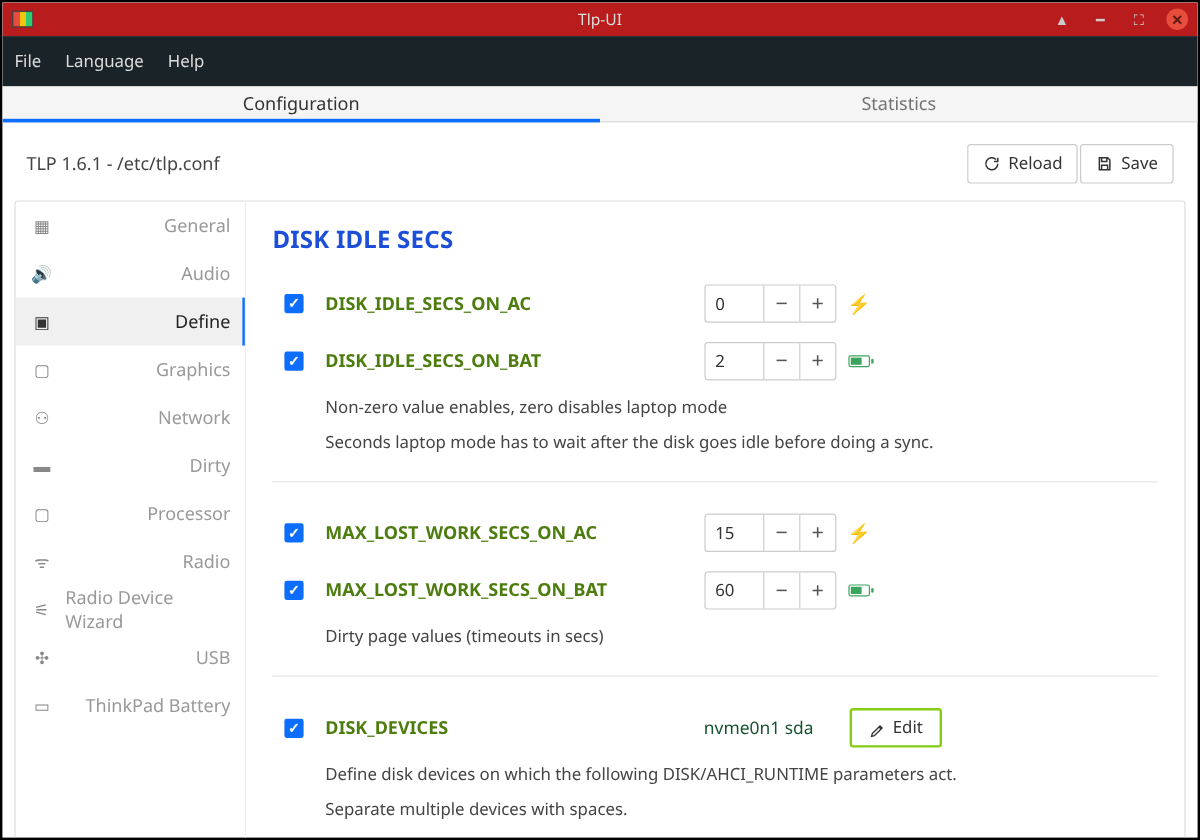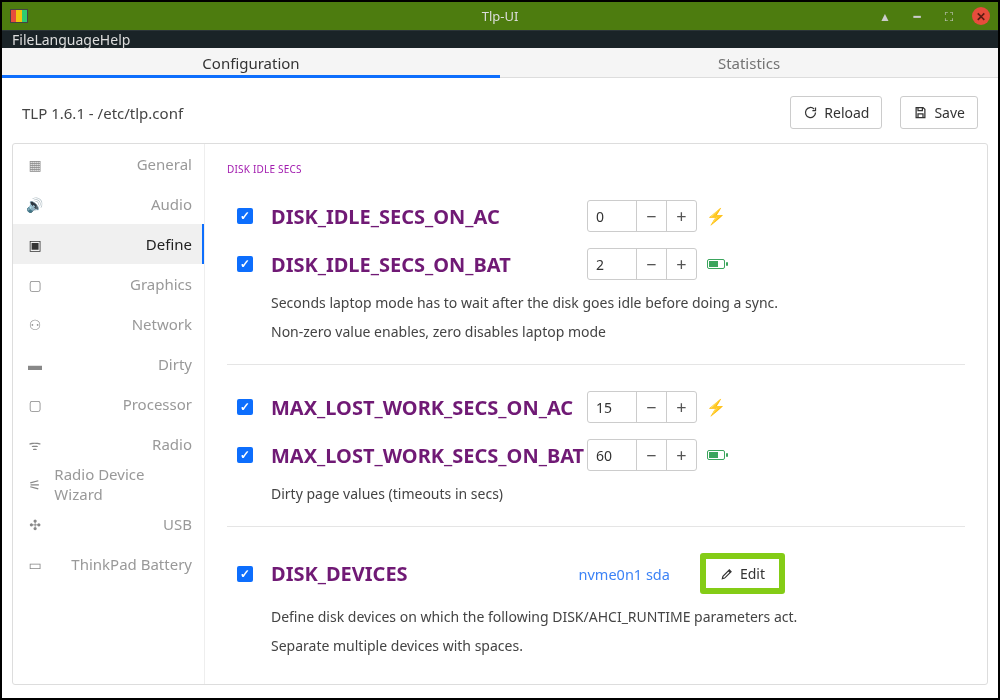--- a/index.html
+++ b/index.html
@@ -1,57 +1,57 @@
 <!DOCTYPE html>
 <html><head>
 <meta charset="utf-8">
 <style>
 * { box-sizing: border-box; margin: 0; padding: 0; }
 body { font-family: "Segoe UI", "Noto Sans", Arial, sans-serif; font-size: 14px; color: #333; background: #fff; width: 1000px; height: 700px; overflow: hidden; border: 2px solid #000; }
-.titlebar { background: #4d7c0f; color: #ddd; height: 28px; display: flex; align-items: center; position: relative; }
+.titlebar { background: #b91c1c; color: #ddd; height: 28px; display: flex; align-items: center; position: relative; }
 .titlebar-icon { width: 18px; height: 14px; margin-left: 8px; background: linear-gradient(to right,#e74c3c 33%,#f1c40f 33%,#f1c40f 66%,#2ecc71 66%); border:1px solid #444; }
 .titlebar-title { position: absolute; left: 50%; transform: translateX(-50%); font-size: 13px; }
 .titlebar-controls { margin-left: auto; display: flex; align-items: center; gap: 14px; padding-right: 8px; }
 .tb-btn { width: 18px; height: 18px; display: inline-flex; align-items: center; justify-content: center; color: #ccc; font-size: 12px; }
 .tb-close { background: #e74c3c; border-radius: 50%; color: #5a1a12; font-weight: bold; }
-.menubar { background: #1a2327; color: #ddd; height: 18px; display: flex; align-items: center; padding: 0 10px; font-size: 14px; border-top: 1px solid #2b3438;}
+.menubar { background: #1a2327; color: #ddd; height: 42px; display: flex; align-items: center; padding: 0 10px; gap: 20px; font-size: 14px; border-top: 1px solid #2b3438;}
 .menubar span { cursor: default; }
 .tabbar { height: 30px; background: #f5f5f5; border-bottom: 1px solid #ddd; display: flex; }
 .tab { flex: 1; display: flex; align-items: center; justify-content: center; font-size: 15px; color: #737373; position: relative; }
 .tab.active { color: #333; }
 .tab.active::after { content:""; position:absolute; left:0; right:0; bottom:-1px; height:3px; background:#0d6efd; }
 .toolbar-row { display: flex; align-items: center; padding: 18px 20px 14px 20px; }
 .toolbar-row .path { font-size: 15px; color: #444; }
-.toolbar-row .actions { margin-left: auto; display: flex; gap: 18px; }
+.toolbar-row .actions { margin-left: auto; display: flex; gap: 2px; }
 .btn { border: 1px solid #ccc; border-radius: 3px; background: #fff; padding: 6px 12px; font-size: 14px; display: inline-flex; align-items: center; gap: 6px; cursor: default; }
 .btn svg { width: 15px; height: 15px; }
 .content-split { display: flex; height: calc(700px - 2px - 28px - 30px - 38px - 60px); border: 1px solid #ddd; margin: 0 10px 10px 10px; border-radius: 3px; }
 .sidebar { width: 192px; border-right: 1px solid #eee; overflow: hidden; }
 .side-item { height: 40px; display: flex; align-items: center; padding: 0 12px; color: #555; gap: 10px; position: relative; }
 .side-item .lbl { margin-left: auto; font-size: 15px; }
 .side-item .ico { width: 20px; color: #888; display:flex; justify-content:center;}
 .side-item.active { background: #f0f0f0; }
 .side-item.active::after { content:""; position:absolute; right:-1px; top:0; bottom:0; width:3px; background:#0d6efd; }
 .side-item.dim { color: #999; }
 .main { flex: 1; overflow-y: auto; padding: 18px 22px 0 22px; }
-.section-title { font-size: 10px; font-weight: 400; color: #a21caf; margin-bottom: 16px; letter-spacing: .2px; }
+.section-title { font-size: 20px; font-weight: 700; color: #1d4ed8; margin-bottom: 16px; letter-spacing: .2px; }
 .setting-row { display: flex; align-items: center; padding: 8px 0; min-height: 40px; }
 .chk { width: 16px; height: 16px; border: 2px solid #0d6efd; border-radius: 2px; background: #0d6efd; margin: 0 18px 0 10px; position: relative; flex-shrink:0;}
 .chk::after { content: "✓"; color: #fff; font-size: 12px; position: absolute; top: -3px; left: 1px; font-weight: bold; }
-.setting-name { font-weight: 700; font-size: 20px; color: #701a75; }
+.setting-name { font-weight: 700; font-size: 15px; color: #4d7c0f; }
 .setting-ctrl { margin-left: auto; display: flex; align-items: center; gap: 10px; margin-right: 240px;}
 .numbox { display: flex; align-items: center; border: 1px solid #ccc; border-radius: 3px; height: 32px; overflow: hidden; }
 .numbox .val { width: 48px; padding: 0 8px; border: none; background: #fff; font-size: 14px; color:#333;}
 .numbtn { width: 30px; height: 32px; display: flex; align-items: center; justify-content: center; font-size: 18px; color: #555; border-left: 1px solid #ccc; }
 .power-ico { width: 18px; display:inline-flex; justify-content:center;}
 .help-text { color: #444; font-size: 14px; line-height: 1.5; padding: 4px 0 4px 44px; }
 .divider { border: none; border-top: 1px solid #e5e5e5; margin: 18px 0; }
 .devices-row .setting-ctrl { margin-right: 180px; }
-.dev-val { font-size: 14.5px; color: #3b82f6; margin-right: 20px; }
-.edit-btn { border: 6px solid #84cc16; border-radius: 3px; padding: 5px 14px; display: inline-flex; align-items: center; gap: 6px; font-size: 14px; background:#fff;}
+.dev-val { font-size: 14.5px; color: #14532d; margin-right: 20px; }
+.edit-btn { border: 2px solid #84cc16; border-radius: 3px; padding: 5px 14px; display: inline-flex; align-items: flex-end; gap: 6px; font-size: 14px; background:#fff;}
 .lightning { color: #f5a623; font-size: 16px; }
 .battery { display:inline-block; width:18px; height:10px; border:1.5px solid #3ba55d; border-radius:2px; position:relative;}
 .battery::after{content:"";position:absolute;right:-4px;top:2px;width:2px;height:4px;background:#3ba55d;border-radius:1px;}
 .battery::before{content:"";position:absolute;left:1px;top:1px;bottom:1px;width:55%;background:#3ba55d;}
 </style>
 </head>
 <body>
 
 <div class="titlebar">
   <div class="titlebar-icon"></div>
@@ -171,22 +171,22 @@
           <span class="val">2</span>
           <span class="numbtn">−</span>
           <span class="numbtn">+</span>
         </div>
         <span class="power-ico">
             <span class="battery"></span>
           </span>
       </div>
     </div>
 
+    <div class="help-text">Non-zero value enables, zero disables laptop mode</div>
     <div class="help-text">Seconds laptop mode has to wait after the disk goes idle before doing a sync.</div>
-    <div class="help-text">Non-zero value enables, zero disables laptop mode</div>
 
     <hr class="divider">
 
 
     <div class="setting-row">
       <div class="chk"></div>
       <div class="setting-name">MAX_LOST_WORK_SECS_ON_AC</div>
       <div class="setting-ctrl">
         <div class="numbox">
           <span class="val">15</span>

